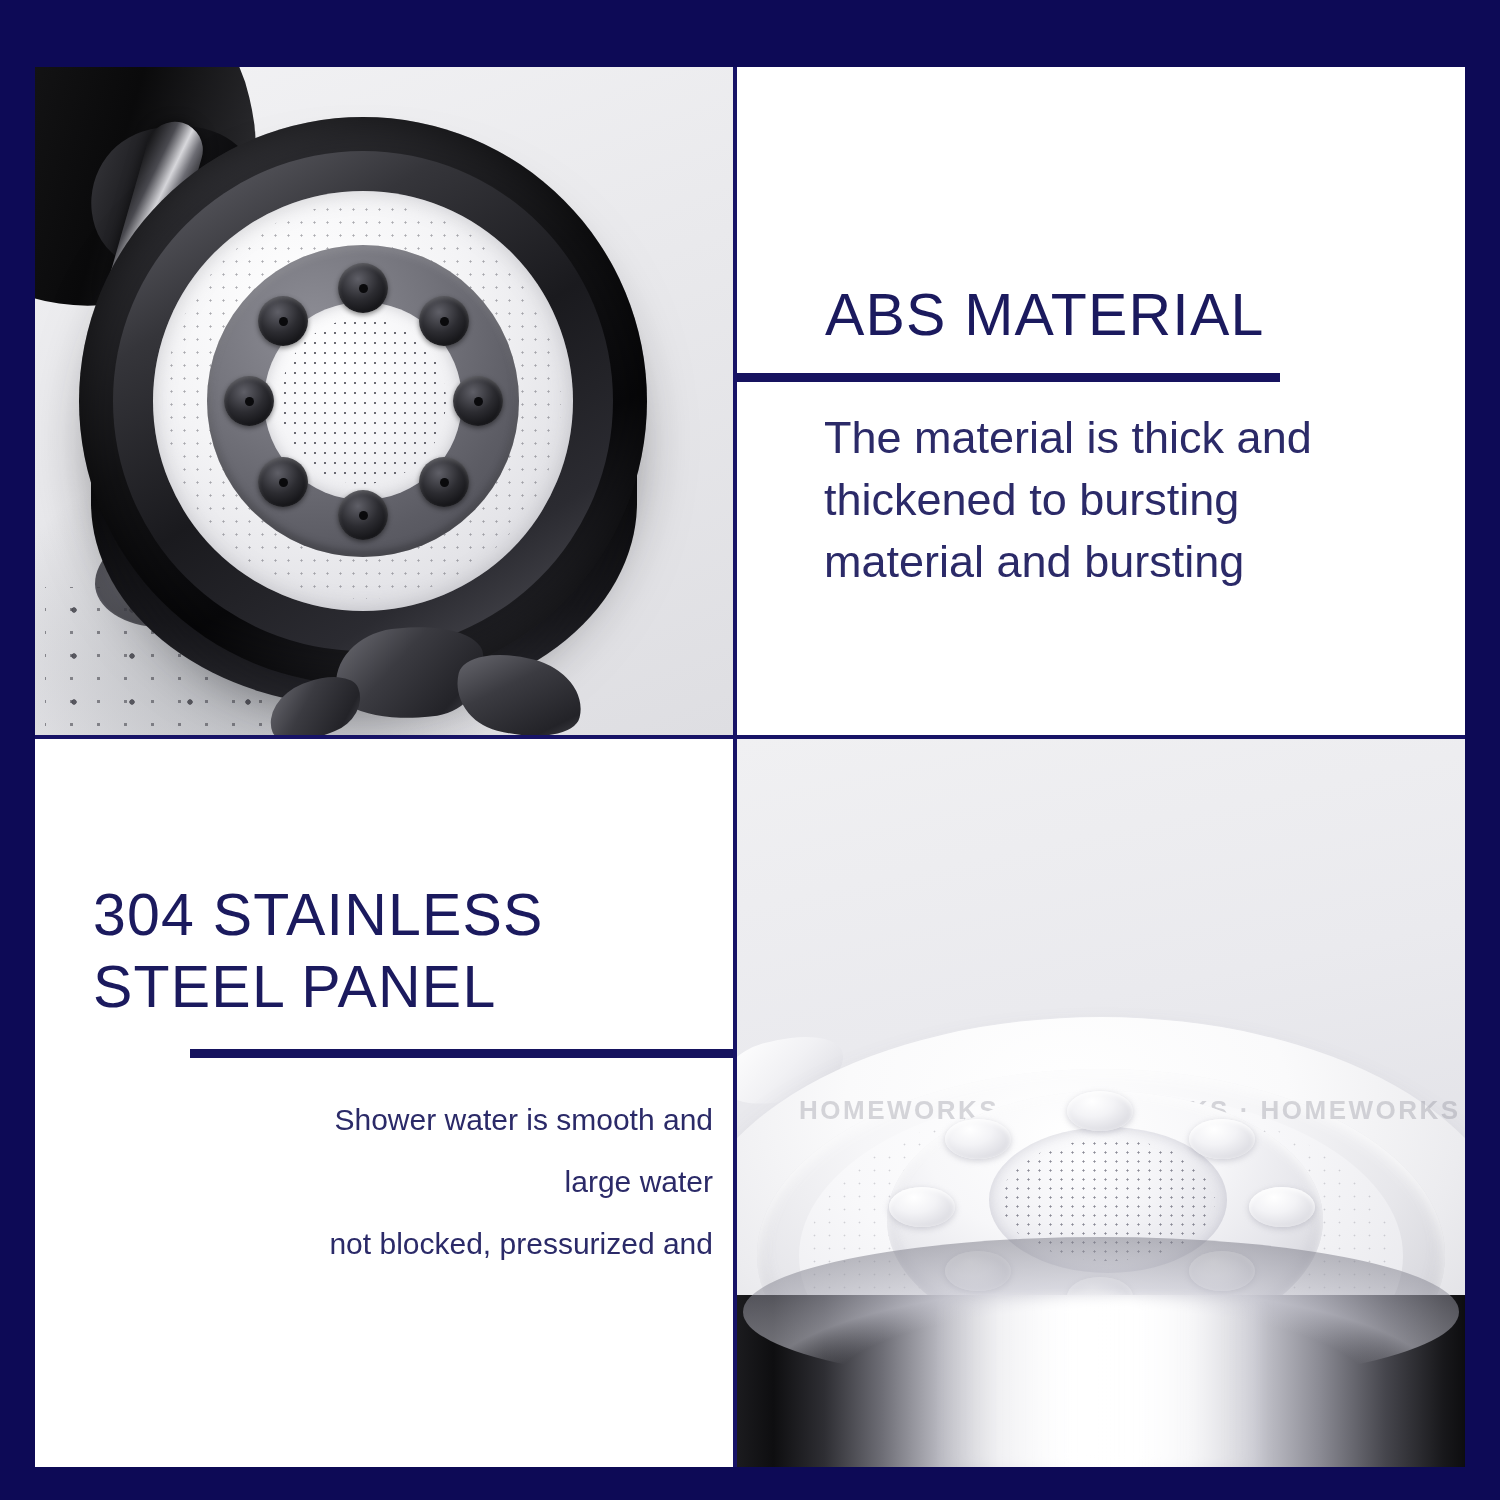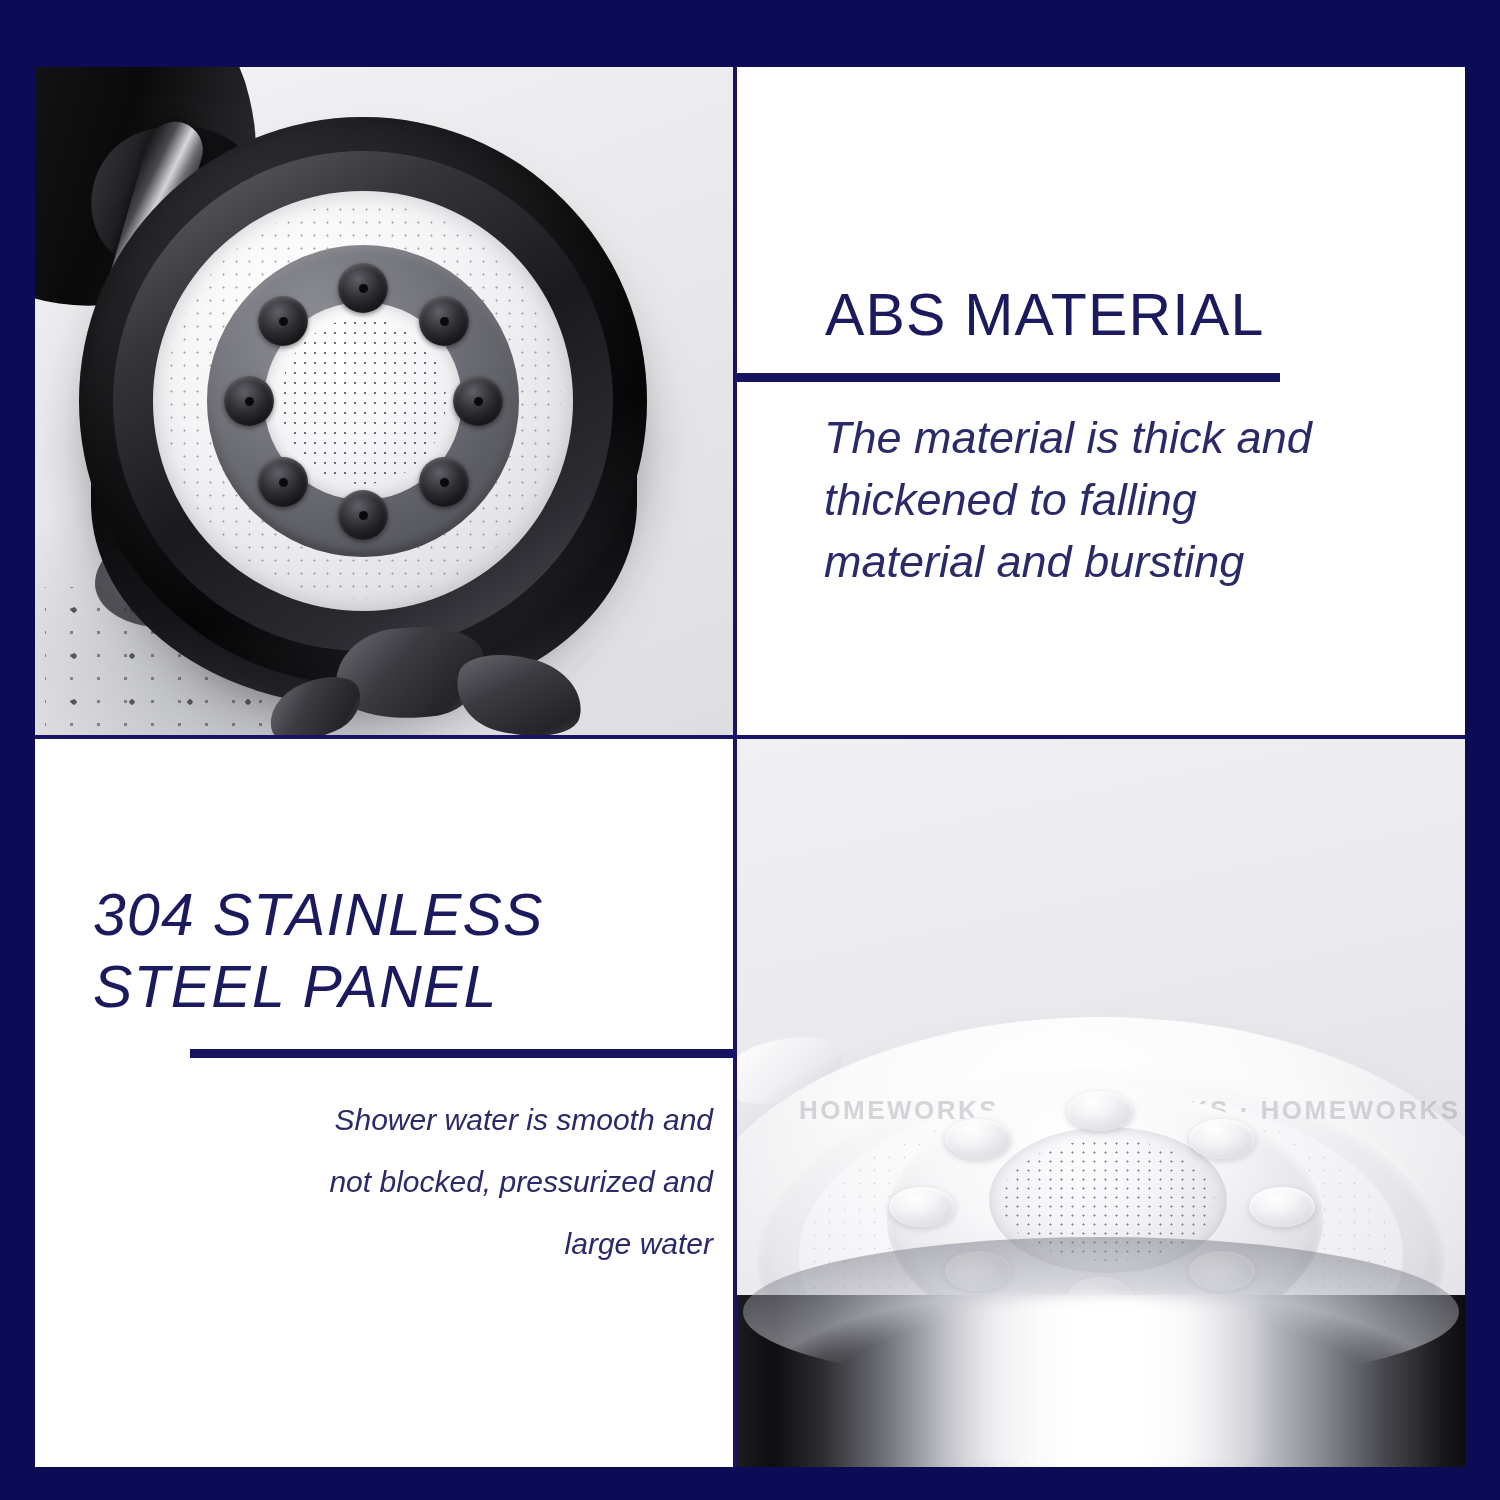--- a/index.html
+++ b/index.html
@@ -411,21 +411,21 @@
     right: 20px; top: 350px;
     width: 620px;
     color: #2b2a68;
     font-size: 30px;
     line-height: 62px;
     font-weight: 400;
     font-stretch: condensed;
     text-align: right;
   }
 
-  .line { display: block; font-style: italic; }
+  .line { display: block; }
 </style>
 </head>
 <body>
 
 <div class="canvas">
   <div class="frame-inner">
 
     <div class="quad quad-tl">
       <div class="photo-black">
         <div class="dust"></div>
@@ -455,37 +455,37 @@
         <div class="charcoal frag-c"></div>
       </div>
     </div>
 
     <div class="quad quad-tr">
       <div class="panel">
         <div class="tr-heading">ABS MATERIAL</div>
         <div class="tr-bar"></div>
         <div class="tr-body">
           <span class="line">The material is thick and</span>
-          <span class="line">thickened to falling</span>
+          <span class="line">thickened to bursting</span>
           <span class="line">material and bursting</span>
         </div>
       </div>
     </div>
 
     <div class="quad quad-bl">
       <div class="panel">
         <div class="bl-heading">
           <span class="line">304 STAINLESS</span>
           <span class="line">STEEL PANEL</span>
         </div>
         <div class="bl-bar"></div>
         <div class="bl-body">
           <span class="line">Shower water is smooth and</span>
+          <span class="line">large water</span>
           <span class="line">not blocked, pressurized and</span>
-          <span class="line">large water</span>
         </div>
       </div>
     </div>
 
     <div class="quad quad-br">
       <div class="photo-white">
         <div class="white-spout"></div>
         <div class="white-rim"></div>
         <div class="white-rim-inner"></div>
         <div class="white-perf"></div>

